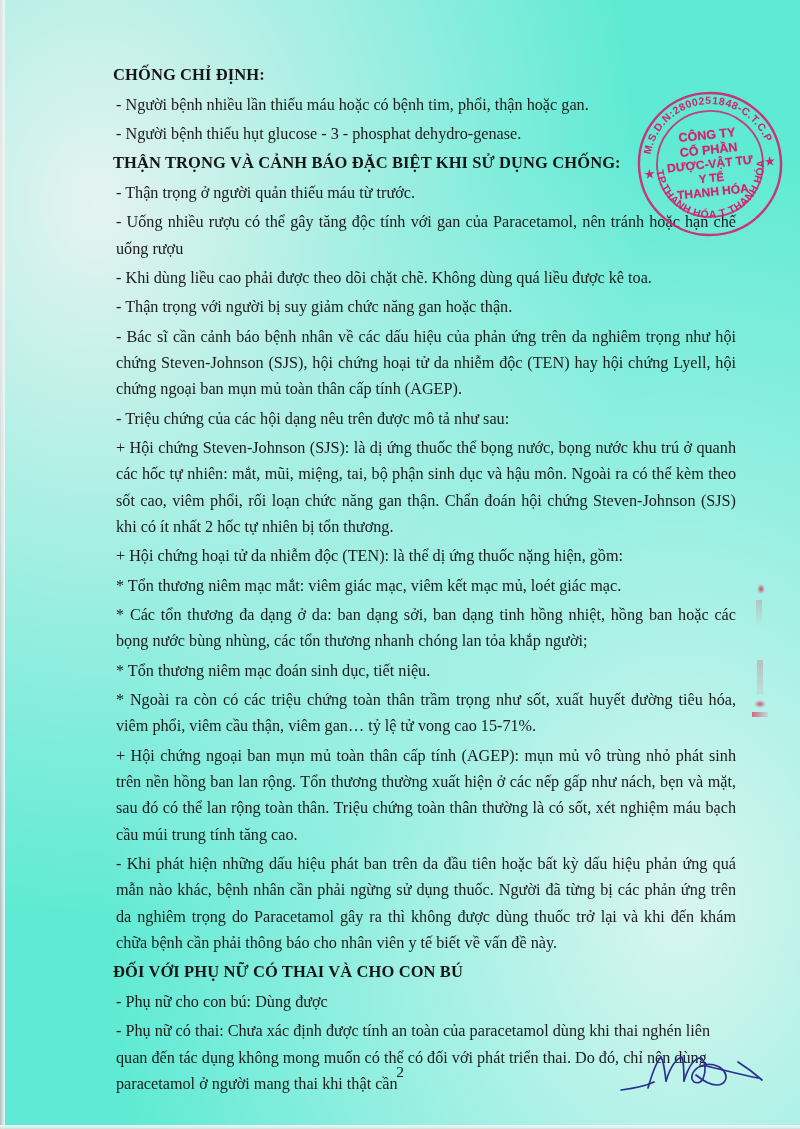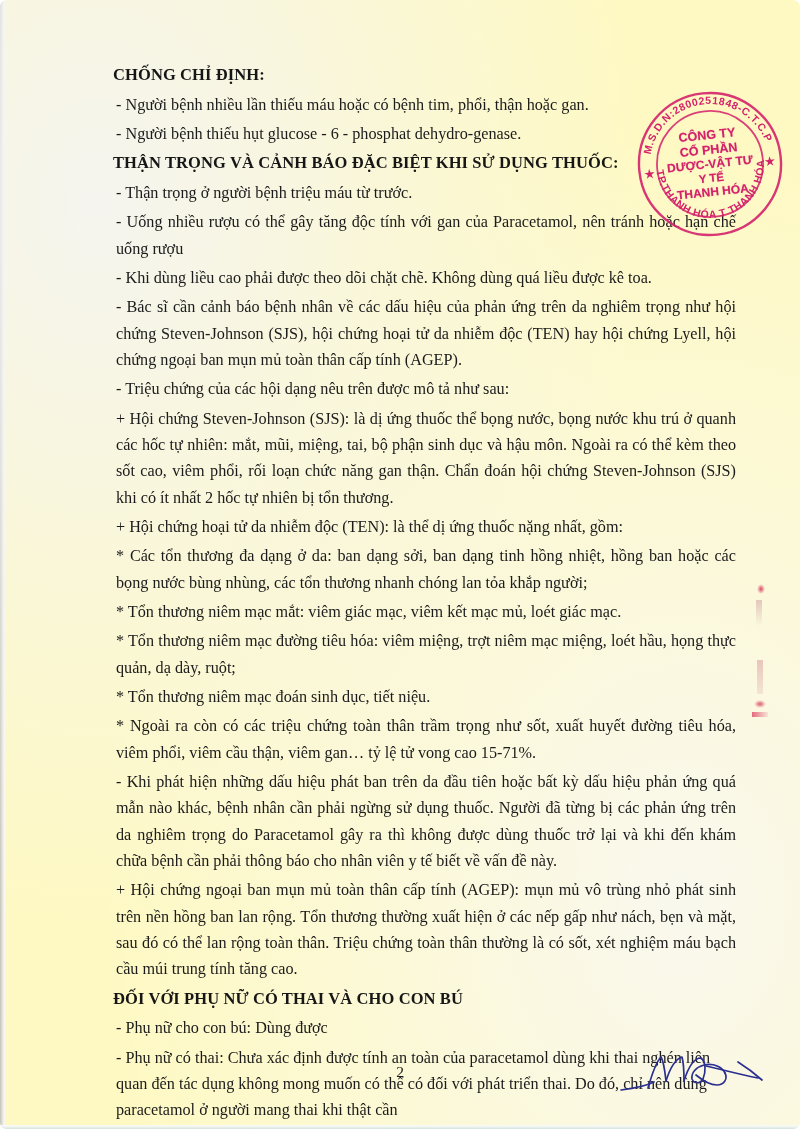--- a/index.html
+++ b/index.html
@@ -4,25 +4,24 @@
 <style>
   html, body {
     margin: 0;
     padding: 0;
     background: #ffffff;
   }
   .page {
     position: relative;
     width: 800px;
     height: 1129px;
-    background: #fef9c3;
+    background: #5eead4;
     overflow: hidden;
     font-family: "Liberation Serif", "DejaVu Serif", serif;
     color: #1a1a1a;
-    border-radius: 7px;
   }
   
   .scan-edge-left {
     position: absolute;
     left: 0; top: 0;
     width: 5px; height: 1129px;
     background: linear-gradient(to right, #b9b9b9, #e8e8e8 60%, #fdfdfd);
     opacity: .85;
   }
   .scan-edge-bottom {
@@ -161,37 +160,37 @@
 
 <div class="page">
 
   <div class="scan-edge-left"></div>
   <div class="scan-tint"></div>
 
   <div class="content">
 
     <h2 class="heading">CHỐNG CHỈ ĐỊNH:</h2>
     <p class="body-line nojust">- Người bệnh nhiều lần thiếu máu hoặc có bệnh tim, phổi, thận hoặc gan.</p>
-    <p class="body-line nojust">- Người bệnh thiếu hụt glucose - 6 - phosphat dehydro-genase.</p>
-
-    <h2 class="heading">THẬN TRỌNG VÀ CẢNH BÁO ĐẶC BIỆT KHI SỬ DỤNG THUỐC:</h2>
-    <p class="body-line nojust">- Thận trọng ở người bệnh triệu máu từ trước.</p>
+    <p class="body-line nojust">- Người bệnh thiếu hụt glucose - 3 - phosphat dehydro-genase.</p>
+
+    <h2 class="heading">THẬN TRỌNG VÀ CẢNH BÁO ĐẶC BIỆT KHI SỬ DỤNG CHỐNG:</h2>
+    <p class="body-line nojust">- Thận trọng ở người quản thiếu máu từ trước.</p>
     <p class="body-line">- Uống nhiều rượu có thể gây tăng độc tính với gan của Paracetamol, nên tránh hoặc hạn chế uống rượu</p>
     <p class="body-line nojust">- Khi dùng liều cao phải được theo dõi chặt chẽ. Không dùng quá liều được kê toa.</p>
+    <p class="body-line nojust">- Thận trọng với người bị suy giảm chức năng gan hoặc thận.</p>
     <p class="body-line">- Bác sĩ cần cảnh báo bệnh nhân về các dấu hiệu của phản ứng trên da nghiêm trọng như hội chứng Steven-Johnson (SJS), hội chứng hoại tử da nhiễm độc (TEN) hay hội chứng Lyell, hội chứng ngoại ban mụn mủ toàn thân cấp tính (AGEP).</p>
     <p class="body-line nojust">- Triệu chứng của các hội dạng nêu trên được mô tả như sau:</p>
     <p class="body-line">+ Hội chứng Steven-Johnson (SJS): là dị ứng thuốc thể bọng nước, bọng nước khu trú ở quanh các hốc tự nhiên: mắt, mũi, miệng, tai, bộ phận sinh dục và hậu môn. Ngoài ra có thể kèm theo sốt cao, viêm phổi, rối loạn chức năng gan thận. Chẩn đoán hội chứng Steven-Johnson (SJS) khi có ít nhất 2 hốc tự nhiên bị tổn thương.</p>
-    <p class="body-line nojust">+ Hội chứng hoại tử da nhiễm độc (TEN): là thể dị ứng thuốc nặng nhất, gồm:</p>
+    <p class="body-line nojust">+ Hội chứng hoại tử da nhiễm độc (TEN): là thể dị ứng thuốc nặng hiện, gồm:</p>
+    <p class="body-line nojust">* Tổn thương niêm mạc mắt: viêm giác mạc, viêm kết mạc mủ, loét giác mạc.</p>
     <p class="body-line">* Các tổn thương đa dạng ở da: ban dạng sởi, ban dạng tinh hồng nhiệt, hồng ban hoặc các bọng nước bùng nhùng, các tổn thương nhanh chóng lan tỏa khắp người;</p>
-    <p class="body-line nojust">* Tổn thương niêm mạc mắt: viêm giác mạc, viêm kết mạc mủ, loét giác mạc.</p>
-    <p class="body-line">* Tổn thương niêm mạc đường tiêu hóa: viêm miệng, trợt niêm mạc miệng, loét hầu, họng thực quản, dạ dày, ruột;</p>
     <p class="body-line nojust">* Tổn thương niêm mạc đoán sinh dục, tiết niệu.</p>
     <p class="body-line">* Ngoài ra còn có các triệu chứng toàn thân trầm trọng như sốt, xuất huyết đường tiêu hóa, viêm phổi, viêm cầu thận, viêm gan… tỷ lệ tử vong cao 15-71%.</p>
+    <p class="body-line">+ Hội chứng ngoại ban mụn mủ toàn thân cấp tính (AGEP): mụn mủ vô trùng nhỏ phát sinh trên nền hồng ban lan rộng. Tổn thương thường xuất hiện ở các nếp gấp như nách, bẹn và mặt, sau đó có thể lan rộng toàn thân. Triệu chứng toàn thân thường là có sốt, xét nghiệm máu bạch cầu múi trung tính tăng cao.</p>
     <p class="body-line">- Khi phát hiện những dấu hiệu phát ban trên da đầu tiên hoặc bất kỳ dấu hiệu phản ứng quá mẫn nào khác, bệnh nhân cần phải ngừng sử dụng thuốc. Người đã từng bị các phản ứng trên da nghiêm trọng do Paracetamol gây ra thì không được dùng thuốc trở lại và khi đến khám chữa bệnh cần phải thông báo cho nhân viên y tế biết về vấn đề này.</p>
-    <p class="body-line">+ Hội chứng ngoại ban mụn mủ toàn thân cấp tính (AGEP): mụn mủ vô trùng nhỏ phát sinh trên nền hồng ban lan rộng. Tổn thương thường xuất hiện ở các nếp gấp như nách, bẹn và mặt, sau đó có thể lan rộng toàn thân. Triệu chứng toàn thân thường là có sốt, xét nghiệm máu bạch cầu múi trung tính tăng cao.</p>
 
     <h2 class="heading">ĐỐI VỚI PHỤ NỮ CÓ THAI VÀ CHO CON BÚ</h2>
     <p class="body-line nojust">- Phụ nữ cho con bú: Dùng được</p>
     <p class="body-line nojust">- Phụ nữ có thai: Chưa xác định được tính an toàn của paracetamol dùng khi thai nghén liên quan đến tác dụng không mong muốn có thể có đối với phát triển thai. Do đó, chỉ nên dùng paracetamol ở người mang thai khi thật cần</p>
 
   </div>
 
   <div class="seal">
     <svg viewBox="0 0 148 148" xmlns="http://www.w3.org/2000/svg" aria-hidden="true">
       <defs>

